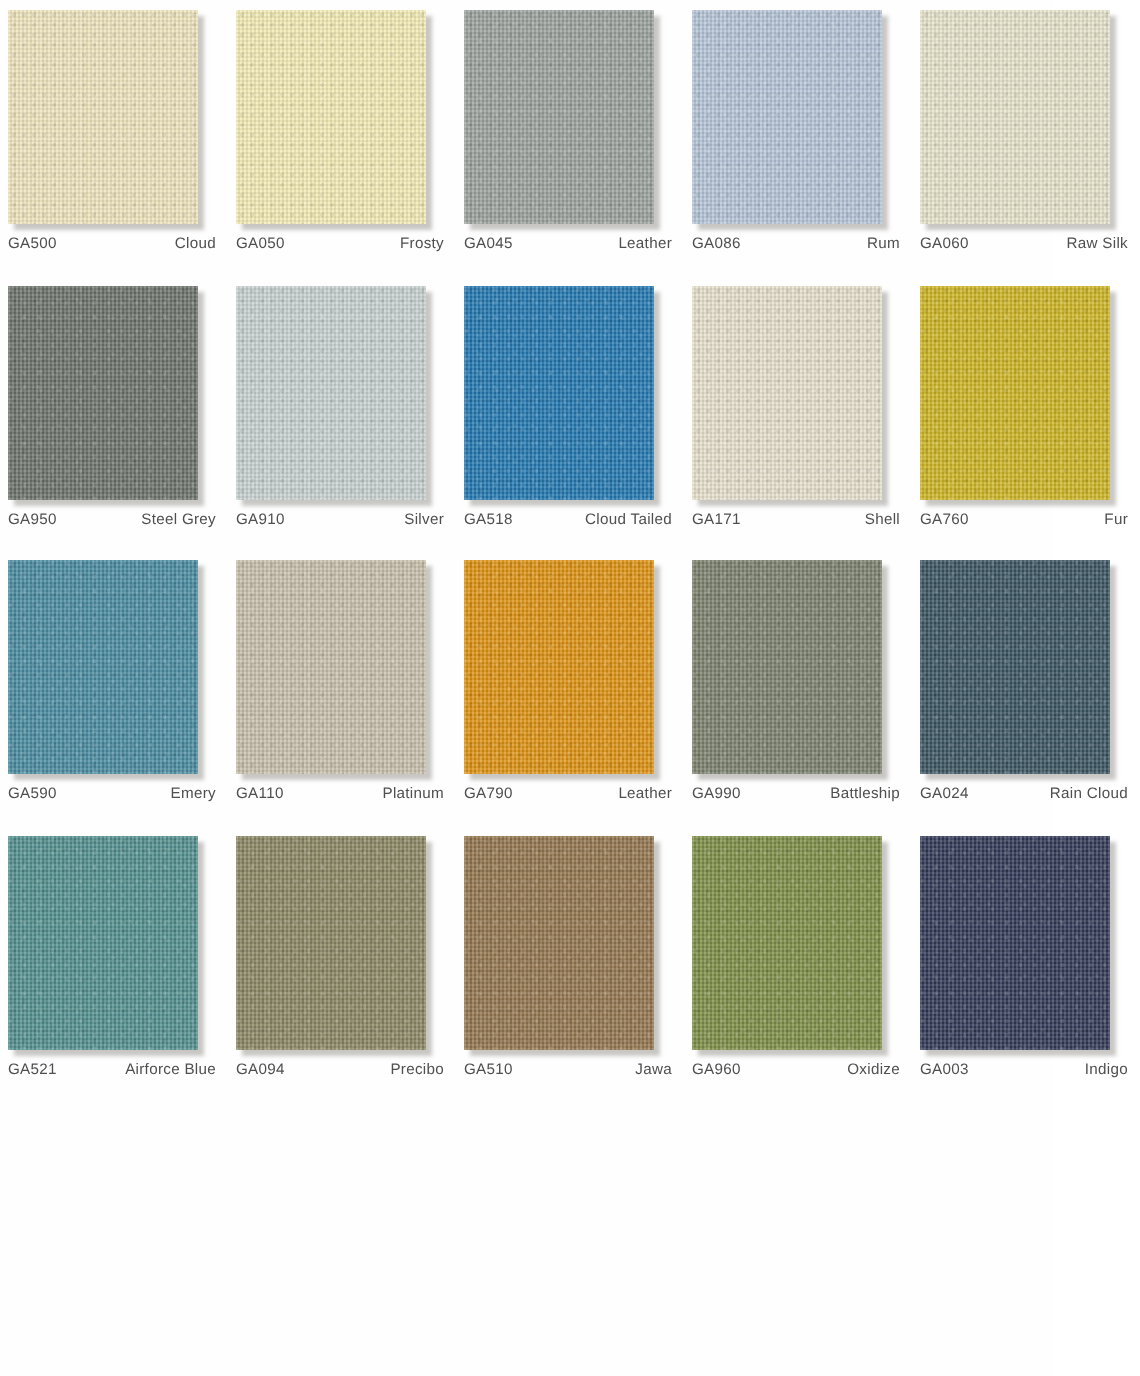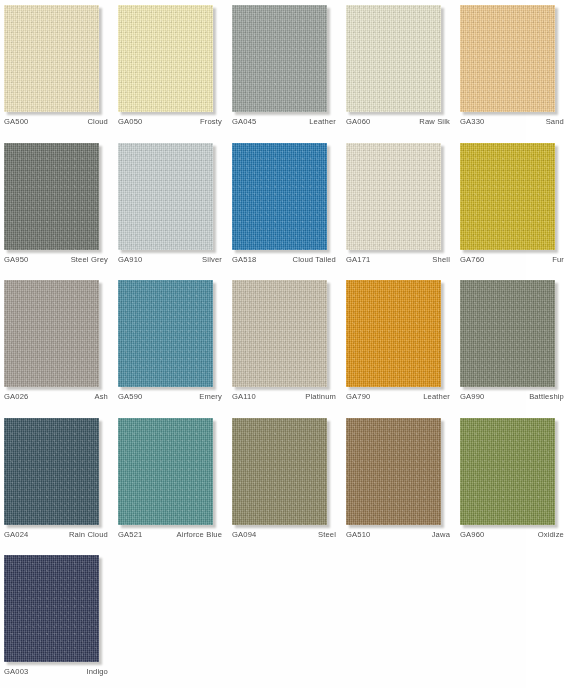--- a/index.html
+++ b/index.html
@@ -112,34 +112,34 @@
       </div>
     </div>
     <div class="swatch-cell">
       <div class="swatch-chip" style="background-color: rgb(155, 162, 157);"></div>
       <div class="swatch-caption">
         <span class="swatch-code">GA045</span>
         <span class="swatch-name">Leather</span>
       </div>
     </div>
     <div class="swatch-cell">
+      <div class="swatch-chip" style="background-color: rgb(182, 196, 216);"></div>
+      <div class="swatch-caption">
+        <span class="swatch-code">GA086</span>
+        <span class="swatch-name">Rum</span>
+      </div>
+    </div>
+    <div class="swatch-cell">
       <div class="swatch-chip" style="background-color: rgb(230, 227, 203);"></div>
       <div class="swatch-caption">
         <span class="swatch-code">GA060</span>
         <span class="swatch-name">Raw Silk</span>
       </div>
     </div>
     <div class="swatch-cell">
-      <div class="swatch-chip" style="background-color: rgb(238, 200, 140);"></div>
-      <div class="swatch-caption">
-        <span class="swatch-code">GA330</span>
-        <span class="swatch-name">Sand</span>
-      </div>
-    </div>
-    <div class="swatch-cell">
       <div class="swatch-chip" style="background-color: rgb(110, 115, 108);"></div>
       <div class="swatch-caption">
         <span class="swatch-code">GA950</span>
         <span class="swatch-name">Steel Grey</span>
       </div>
     </div>
     <div class="swatch-cell">
       <div class="swatch-chip" style="background-color: rgb(200, 208, 208);"></div>
       <div class="swatch-caption">
         <span class="swatch-code">GA910</span>
@@ -161,27 +161,20 @@
       </div>
     </div>
     <div class="swatch-cell">
       <div class="swatch-chip" style="background-color: rgb(204, 180, 36);"></div>
       <div class="swatch-caption">
         <span class="swatch-code">GA760</span>
         <span class="swatch-name">Fur</span>
       </div>
     </div>
     <div class="swatch-cell">
-      <div class="swatch-chip" style="background-color: rgb(164, 157, 148);"></div>
-      <div class="swatch-caption">
-        <span class="swatch-code">GA026</span>
-        <span class="swatch-name">Ash</span>
-      </div>
-    </div>
-    <div class="swatch-cell">
       <div class="swatch-chip" style="background-color: rgb(74, 140, 160);"></div>
       <div class="swatch-caption">
         <span class="swatch-code">GA590</span>
         <span class="swatch-name">Emery</span>
       </div>
     </div>
     <div class="swatch-cell">
       <div class="swatch-chip" style="background-color: rgb(200, 191, 171);"></div>
       <div class="swatch-caption">
         <span class="swatch-code">GA110</span>
@@ -213,21 +206,21 @@
       <div class="swatch-chip" style="background-color: rgb(82, 144, 142);"></div>
       <div class="swatch-caption">
         <span class="swatch-code">GA521</span>
         <span class="swatch-name">Airforce Blue</span>
       </div>
     </div>
     <div class="swatch-cell">
       <div class="swatch-chip" style="background-color: rgb(140, 135, 100);"></div>
       <div class="swatch-caption">
         <span class="swatch-code">GA094</span>
-        <span class="swatch-name">Steel</span>
+        <span class="swatch-name">Precibo</span>
       </div>
     </div>
     <div class="swatch-cell">
       <div class="swatch-chip" style="background-color: rgb(147, 118, 79);"></div>
       <div class="swatch-caption">
         <span class="swatch-code">GA510</span>
         <span class="swatch-name">Jawa</span>
       </div>
     </div>
     <div class="swatch-cell">

